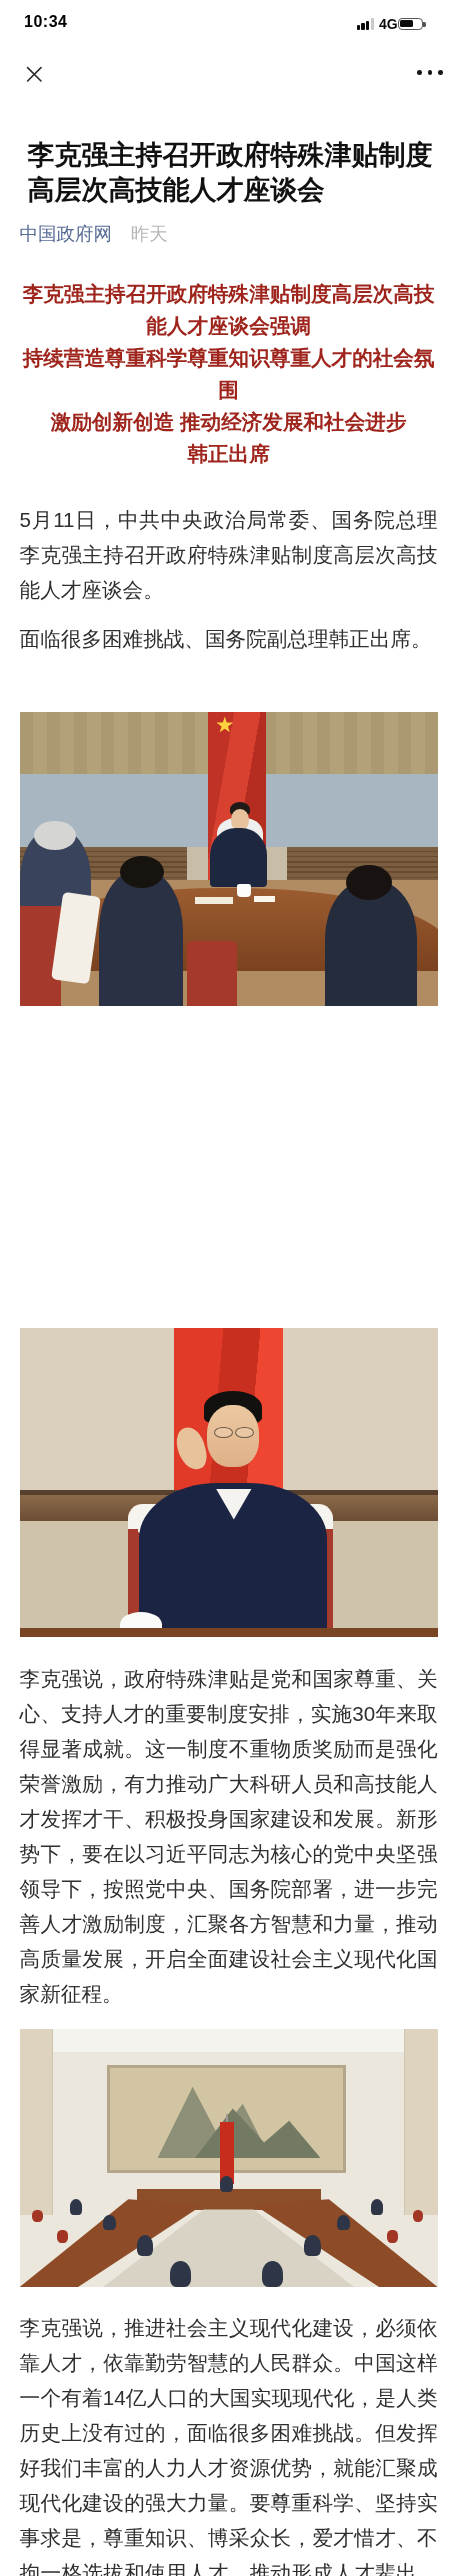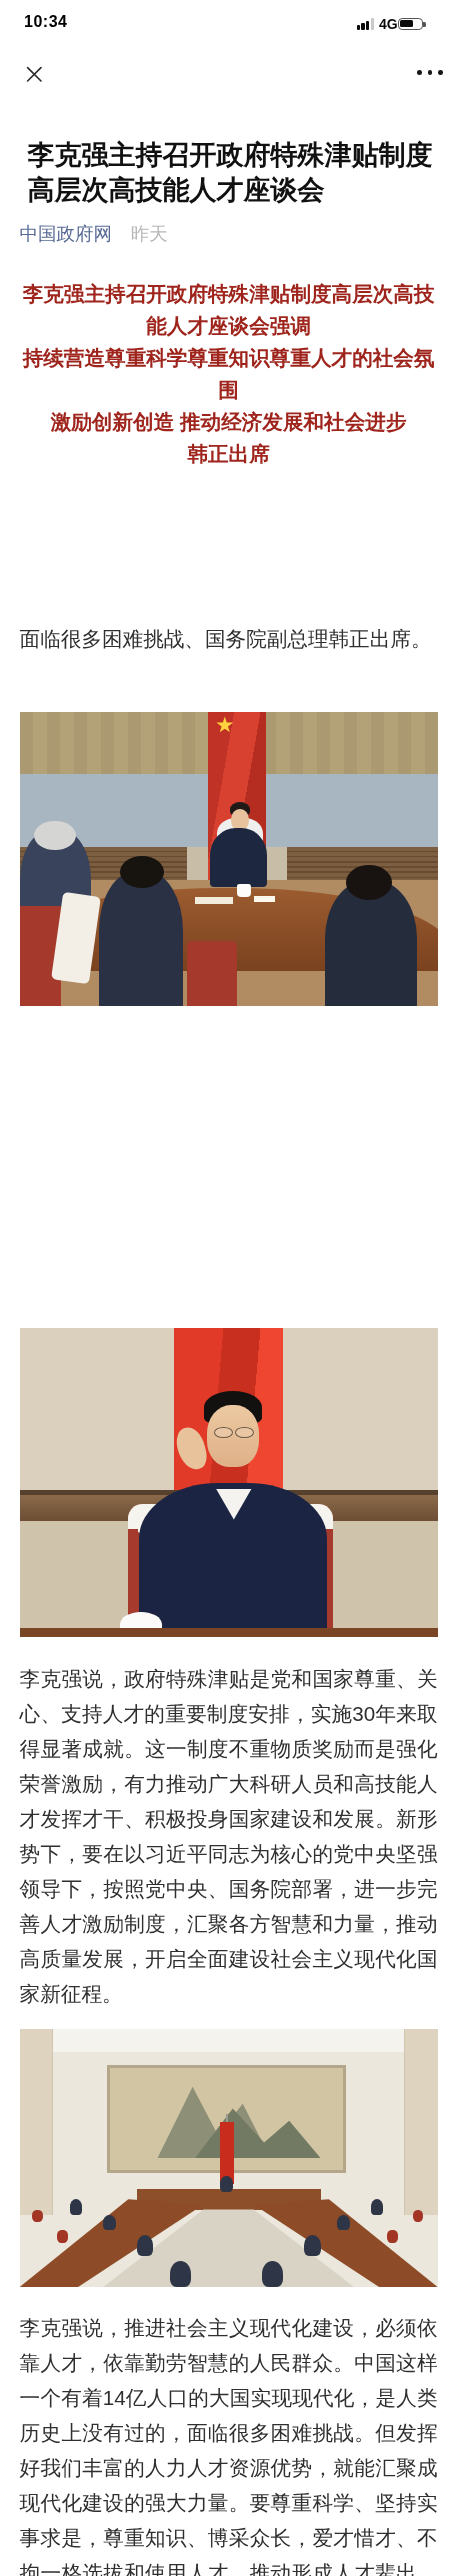--- a/index.html
+++ b/index.html
@@ -150,20 +150,21 @@
     <span class="date">昨天</span>
   </div>
 
   <div class="abs lede">
     <p>李克强主持召开政府特殊津贴制度高层次高技能人才座谈会强调</p>
     <p>持续营造尊重科学尊重知识尊重人才的社会氛围</p>
     <p>激励创新创造 推动经济发展和社会进步</p>
     <p>韩正出席</p>
   </div>
 
+  <p class="abs body-p" style="top:502px;">5月11日，中共中央政治局常委、国务院总理李克强主持召开政府特殊津贴制度高层次高技能人才座谈会。</p>
   <p class="abs body-p" style="top:621px;">面临很多困难挑战、国务院副总理韩正出席。</p>
 
   <div class="photo" style="top:712px;height:294px;">
     <div class="ph1-wall"></div>
     <div class="ph1-screen"></div>
     <div class="ph1-woodl"></div>
     <div class="ph1-woodr"></div>
     <div class="ph1-floor"></div>
     <div class="ph1-flag"></div>
     <div class="ph1-star"></div>

